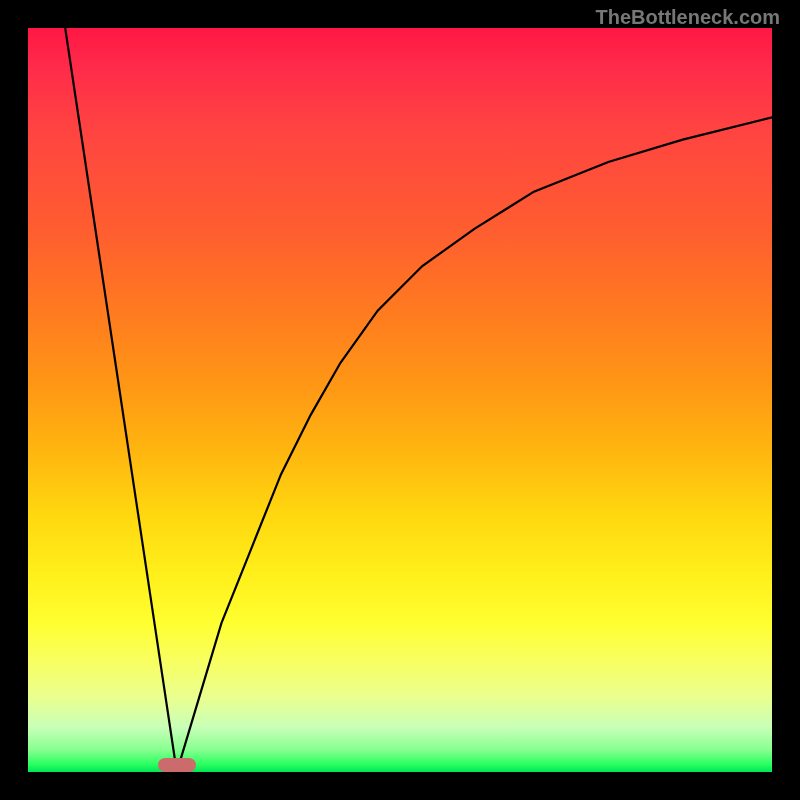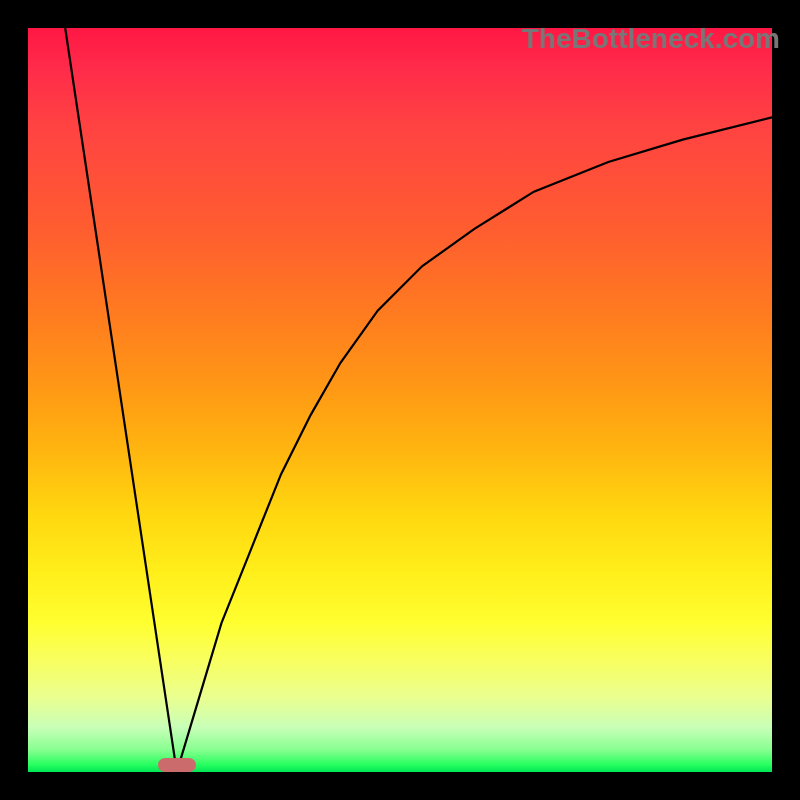--- a/index.html
+++ b/index.html
@@ -9,24 +9,23 @@
     height: 800px;
     background: #000;
     position: relative;
     font-family: Arial, sans-serif;
   }
   .watermark {
     position: absolute;
     top: 6px;
     right: 20px;
     color: #777;
-    font-size: 28px;
+    font-size: 20px;
     font-weight: bold;
     z-index: 10;
-    margin-top: 17px;
   }
   .plot-area {
     position: absolute;
     top: 28px;
     left: 28px;
     width: 744px;
     height: 744px;
     overflow: hidden;
   }
   .gradient-bg {

